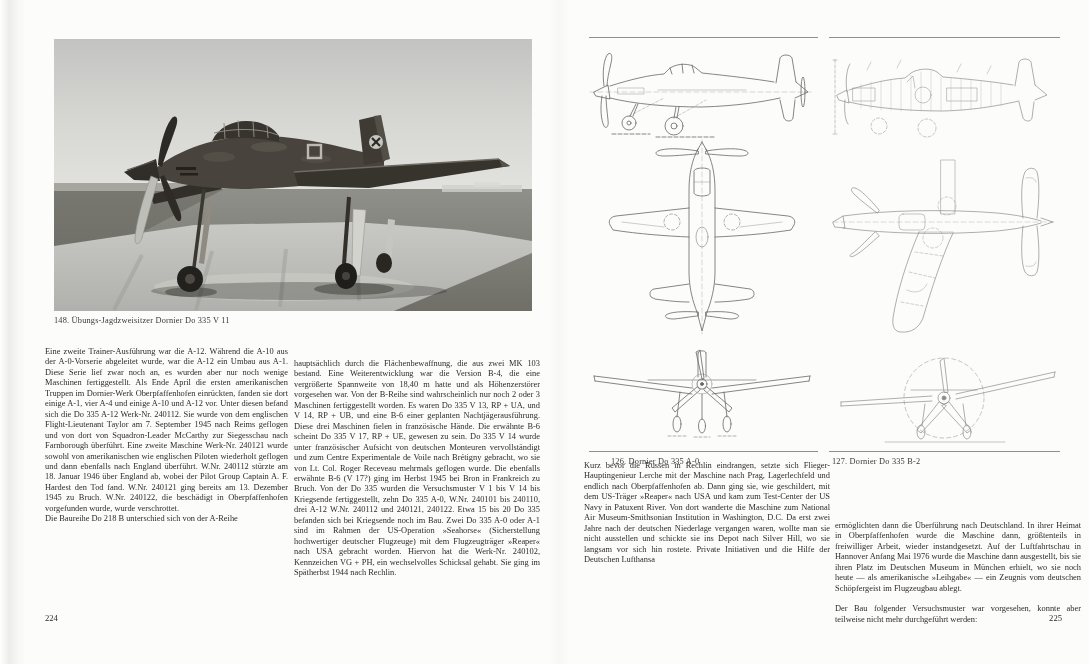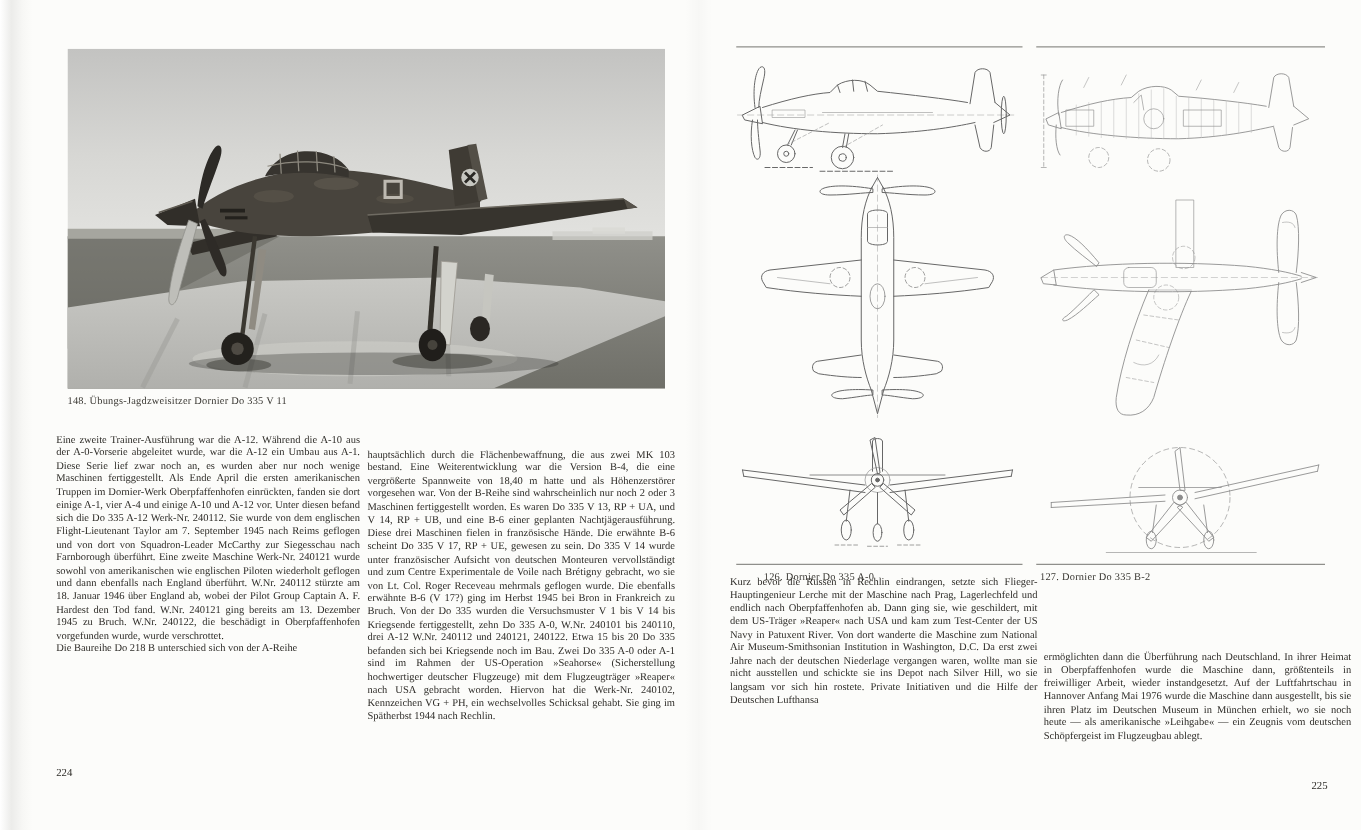--- a/index.html
+++ b/index.html
@@ -34,21 +34,21 @@
     text-align:justify;
   }
   .col p{margin:0;}
   .col p.gap{margin-top:10px;}
   .lp-col1{left:45px;top:347px;width:243px;}
   .lp-col2{left:294px;top:359px;width:246px;}
   .rp-col1{left:584px;top:461px;width:246px;}
   .rp-col2{left:835px;top:488px;width:246px;margin-top:33px;}
   .pagenum{position:absolute;font-size:8.6px;color:#2e2c28;}
   .pn-left{left:45px;top:613px;}
-  .pn-right{right:27px;top:613px;margin-top:10px;}
+  .pn-right{right:27px;top:613px;}
   .drawing{position:absolute;}
   .draw-a{left:584px;top:40px;width:236px;height:408px;}
   .draw-b{left:827px;top:40px;width:235px;height:408px;}
 </style>
 </head>
 <body>
 
 <div class="page-edge-left"></div>
 <div class="gutter"></div>
 
@@ -304,14 +304,15 @@
 <div class="rule rule-a-bot"></div>
 <div class="rule rule-b-bot"></div>
 <div class="caption cap-fig1">126. Dornier Do 335 A-0</div>
 <div class="caption cap-fig2">127. Dornier Do 335 B-2</div>
 
 <div class="col rp-col1">
   <p>Kurz bevor die Russen in Rechlin eindrangen, setzte sich Flieger-Hauptingenieur Lerche mit der Maschine nach Prag, Lagerlechfeld und endlich nach Oberpfaffenhofen ab. Dann ging sie, wie geschildert, mit dem US-Träger »Reaper« nach USA und kam zum Test-Center der US Navy in Patuxent River. Von dort wanderte die Maschine zum National Air Museum-Smithsonian Institution in Washington, D.C. Da erst zwei Jahre nach der deutschen Niederlage vergangen waren, wollte man sie nicht ausstellen und schickte sie ins Depot nach Silver Hill, wo sie langsam vor sich hin rostete. Private Initiativen und die Hilfe der Deutschen Lufthansa</p>
 </div>
 <div class="col rp-col2">
   <p>ermöglichten dann die Überführung nach Deutschland. In ihrer Heimat in Oberpfaffenhofen wurde die Maschine dann, größtenteils in freiwilliger Arbeit, wieder instandgesetzt. Auf der Luftfahrtschau in Hannover Anfang Mai 1976 wurde die Maschine dann ausgestellt, bis sie ihren Platz im Deutschen Museum in München erhielt, wo sie noch heute — als amerikanische »Leihgabe« — ein Zeugnis vom deutschen Schöpfergeist im Flugzeugbau ablegt.</p>
+  <p class="gap">Der Bau folgender Versuchsmuster war vorgesehen, konnte aber teilweise nicht mehr durchgeführt werden:</p>
 </div>
 <div class="pagenum pn-right">225</div>
 
 </body></html>

